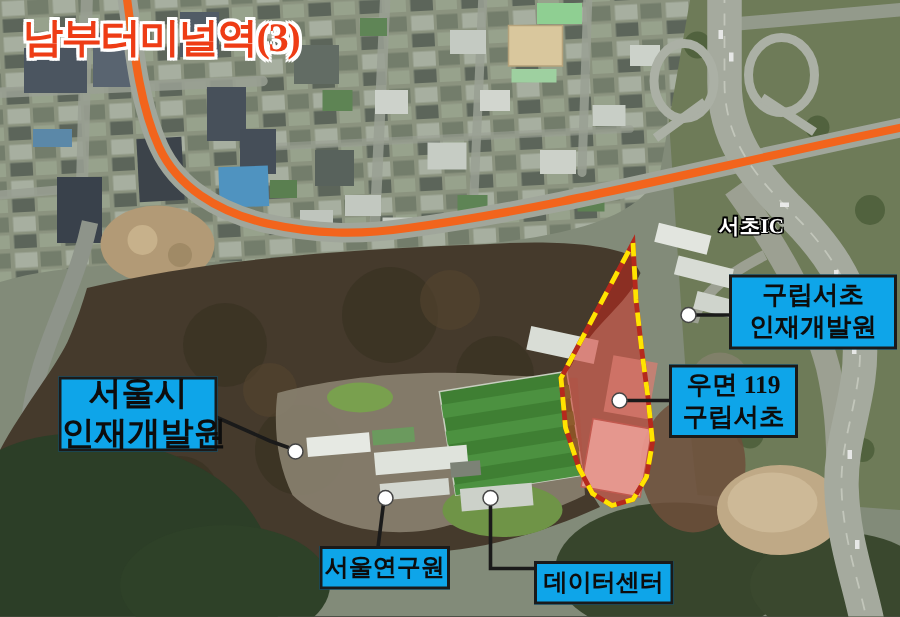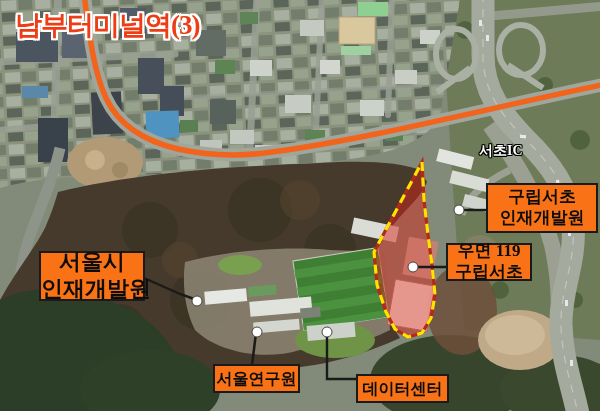--- a/index.html
+++ b/index.html
@@ -20,28 +20,28 @@
   }
   .road-label{
     position:absolute;left:479px;top:101px;
     font-size:14px;font-weight:700;color:#fff;
     text-shadow:-1px -1px 0 #000,1px -1px 0 #000,-1px 1px 0 #000,1px 1px 0 #000,
                  0 -1px 0 #000,0 1px 0 #000,-1px 0 0 #000,1px 0 0 #000;
     white-space:nowrap;
     margin-top:41px;
   }
   .callout{
-    position:absolute;background:#f97316;border:2px solid #1a1a1a;
+    position:absolute;background:#0ea5e9;border:2px solid #1a1a1a;
     color:#0d0d0d;font-weight:700;text-align:center;
     box-sizing:border-box;white-space:nowrap;
     display:flex;flex-direction:column;justify-content:center;
   }
   .callout .ln{line-height:1.22;}
   .co-senior{left:486px;top:183px;width:112px;height:50px;font-size:17px;}
-  .co-fire{left:446px;top:243px;width:86px;height:38px;font-size:17px;}
+  .co-fire{left:446px;top:243px;width:86px;height:49px;font-size:17px;}
   .co-hrd{left:39px;top:251px;width:106px;height:50px;font-size:22px;}
   .co-inst{left:213px;top:364px;width:87px;height:29px;font-size:16px;}
   .co-data{left:356px;top:364px;width:93px;height:29px;font-size:16px;margin-top:10px;}
 </style>
 </head>
 <body>
 
 <div id="stage">
 
   <svg width="600" height="411" viewBox="0 0 600 411">

